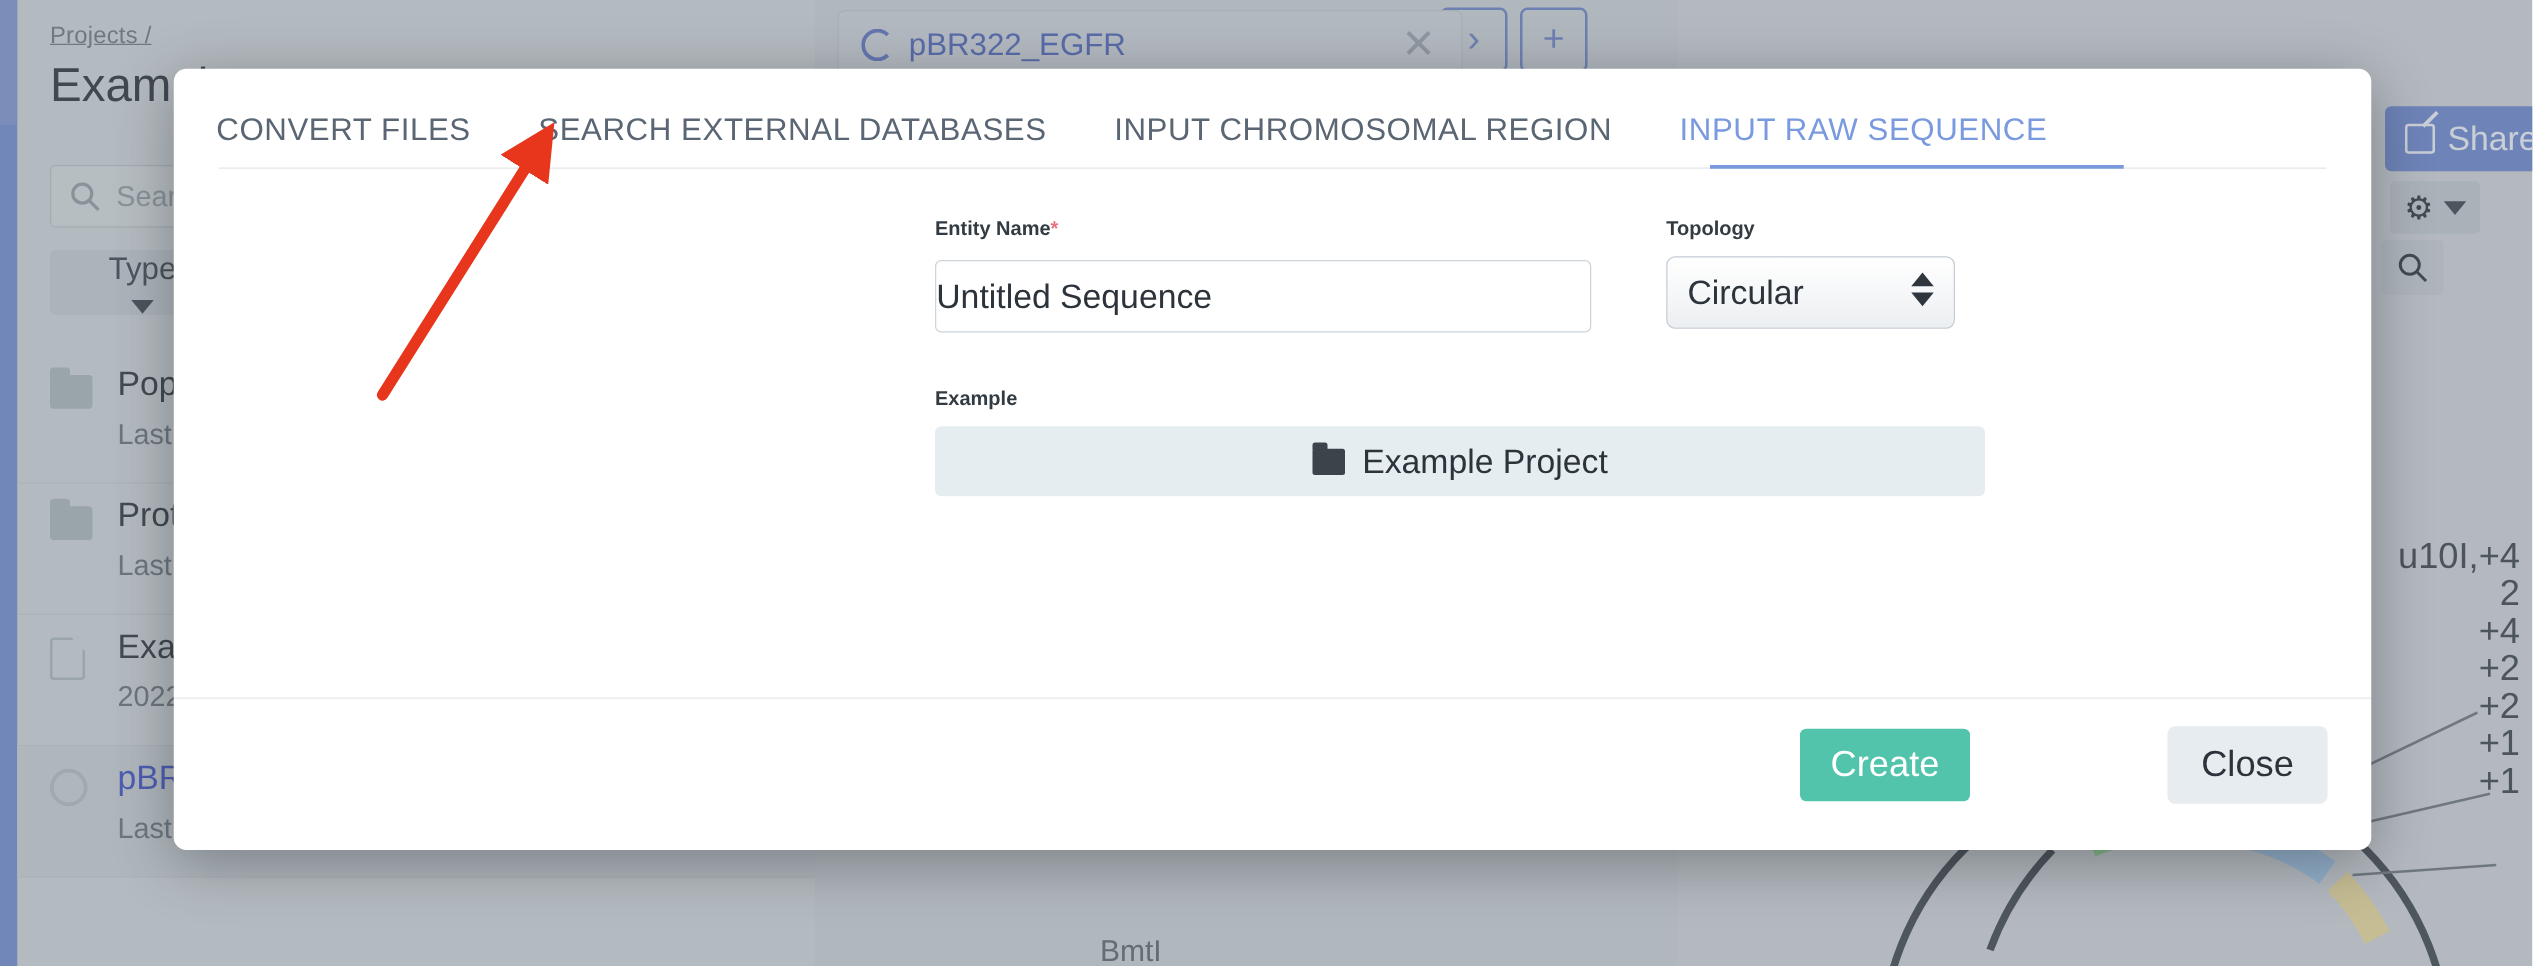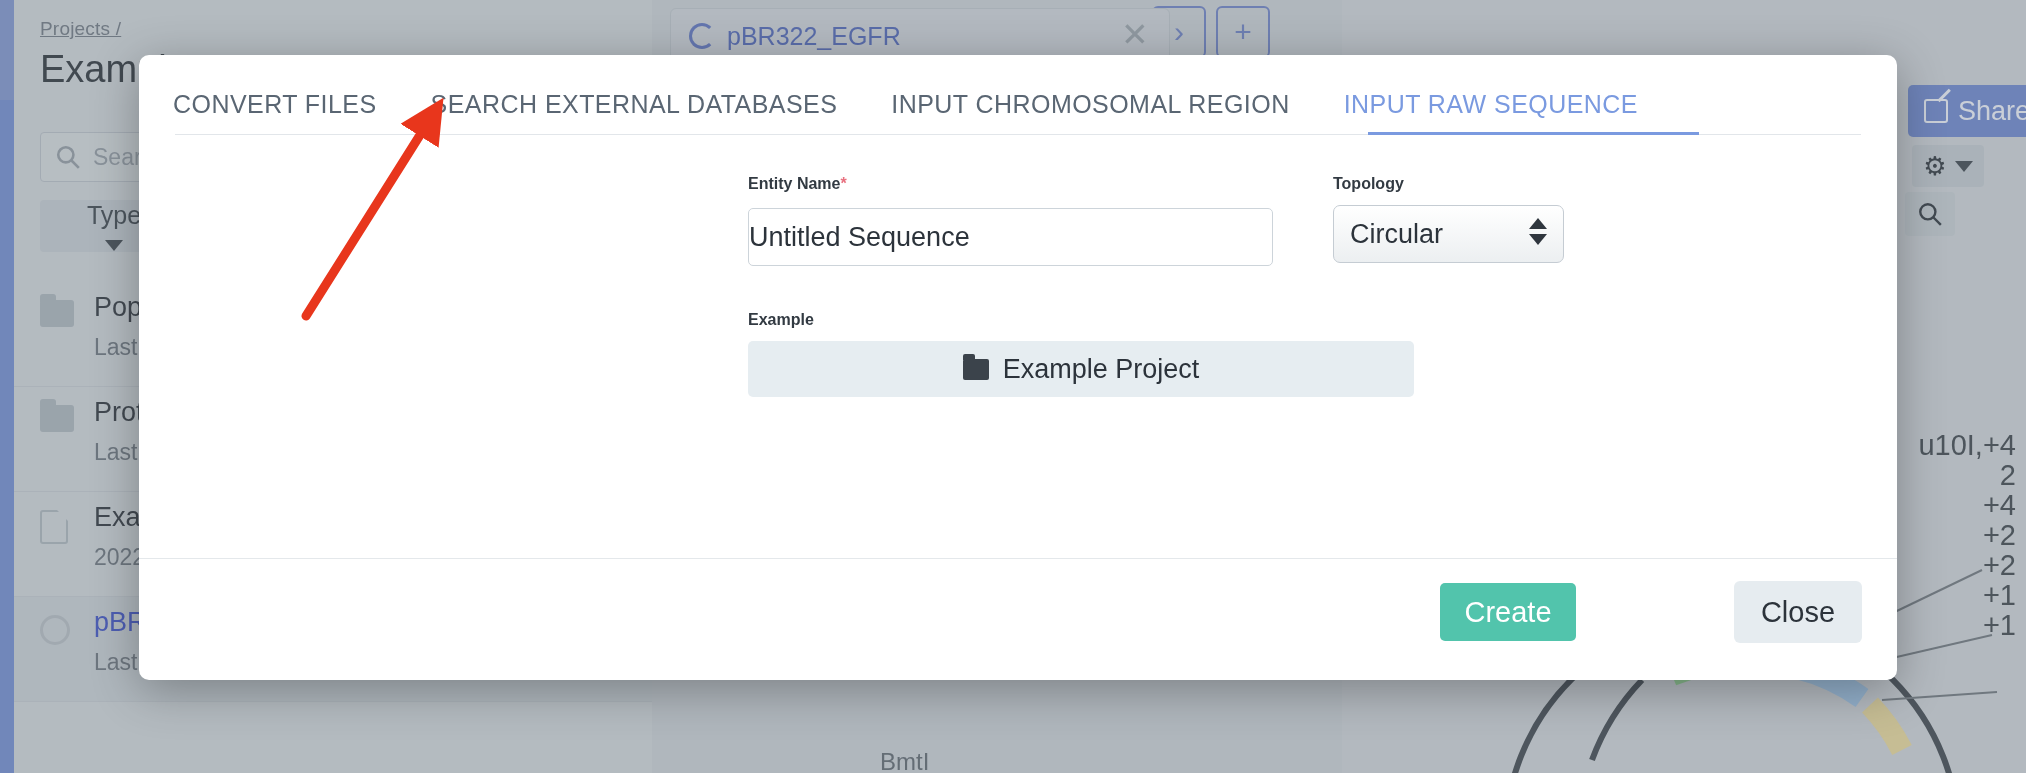--- a/index.html
+++ b/index.html
@@ -229,21 +229,21 @@
   }
   .spin-arrows {
     position: absolute; right: 16px; top: 12px;
     display:flex; flex-direction: column; gap: 5px; align-items:center;
   }
   .sa-up { width:0;height:0;border-left:9px solid transparent;border-right:9px solid transparent;border-bottom:11px solid #2f363e; }
   .sa-dn { width:0;height:0;border-left:9px solid transparent;border-right:9px solid transparent;border-top:11px solid #2f363e; }
 
   .folder-sec { position: absolute; left: 609px; top: 176px; }
   .folder-btn {
-    width: 666px; height: 56px;
+    width: 840px; height: 56px;
     background: #e6edf1; border-radius: 5px;
     display:flex; align-items:center; justify-content:center; gap: 14px;
     font-size: 27px; color: #2c333b;
   }
   .fb-glyph {
     width: 26px; height: 21px; background: #3b434b; border-radius: 2px; position: relative;
   }
   .fb-glyph::before {
     content:""; position:absolute; left:0; top:-5px; width:12px; height:6px;
     background:#3b434b; border-radius:2px 2px 0 0;

